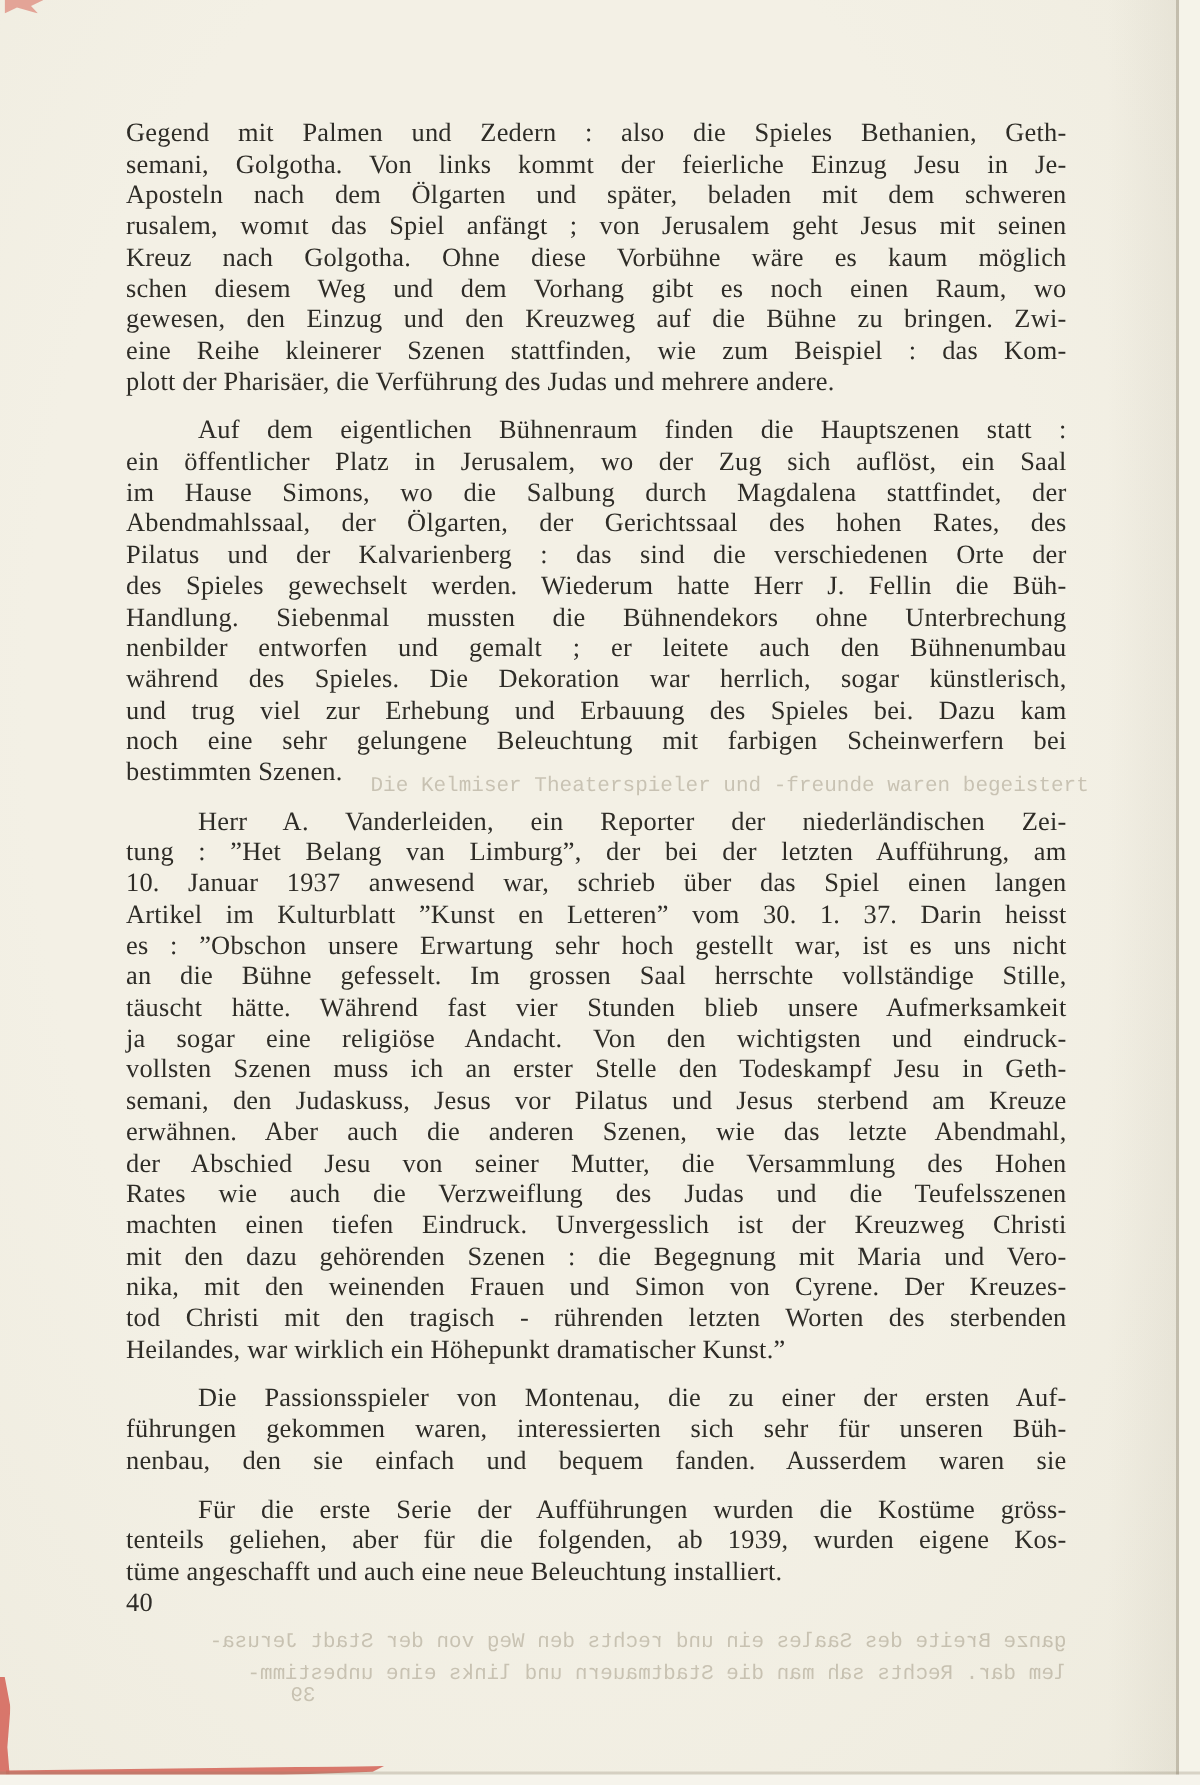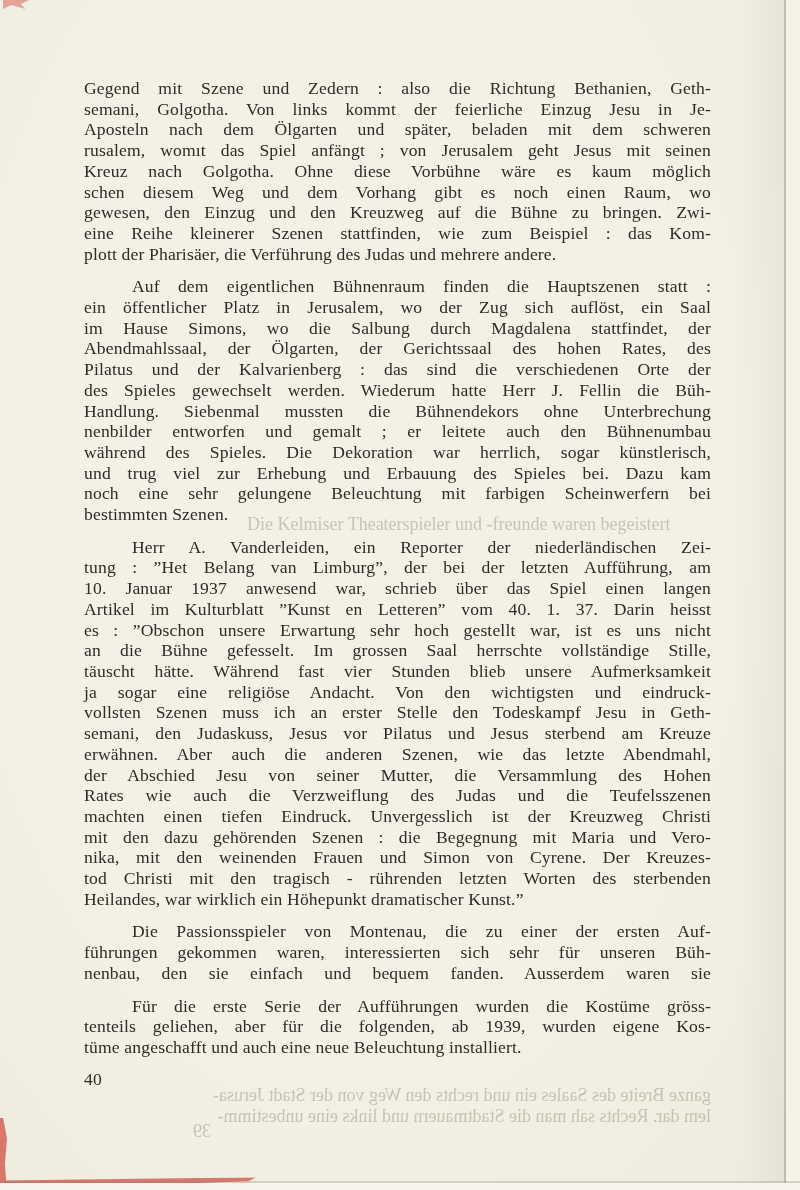--- a/index.html
+++ b/index.html
@@ -25,29 +25,30 @@
   }
   .para + .para { margin-top: 12px; }
   .line {
     text-align: justify;
     text-align-last: justify;
     text-justify: inter-word;
     white-space: nowrap;
   }
   .line.lastline { text-align-last: left; white-space: normal; }
   .line.firstline { padding-left: 48px; }
-  .page-number { margin-top: 11px; }
+  .page-number { margin-top: 0; }
   
   .bleed {
     position: absolute;
     color: rgba(104, 90, 62, 0.30);
-    font-size: 18px;
+    font-size: 14px;
     line-height: 20px;
     filter: blur(0.35px);
     white-space: nowrap;
+    font-family: Liberation Mono, monospace;
   }
   .bleed.mirrored { transform: scaleX(-1); }
   .bleed.full { left: 84px; width: 627px; text-align: left; }
   
   .red-mark { position: absolute; background: #d5695e; }
   .red-top-left {
     left: 3px; top: 0; width: 26px; height: 9px;
     background: #e0968a; opacity: 0.85;
     clip-path: polygon(0 0, 100% 0, 68% 45%, 86% 100%, 32% 55%, 0 100%);
   }
@@ -100,21 +101,21 @@
   <div class="bottom-edge-line"></div>
 
   <div class="bleed" style="left:247px; top:514px;">Die Kelmiser Theaterspieler und -freunde waren begeistert</div>
   <div class="bleed mirrored full" style="top:1085px;">ganze Breite des Saales ein und rechts den Weg von der Stadt Jerusa-</div>
   <div class="bleed mirrored full" style="top:1106px;">lem dar. Rechts sah man die Stadtmauern und links eine unbestimm-</div>
   <div class="bleed mirrored" style="left:172px; top:1121px; width:60px; text-align:center;">39</div>
 
   <div class="text-block">
     <div id="paragraphs">
         <div class="para">
-          <div class="line">Gegend mit Szene und Zedern : also die Richtung Bethanien, Geth-</div>
+          <div class="line">Gegend mit Palmen und Zedern : also die Spieles Bethanien, Geth-</div>
           <div class="line">semani, Golgotha. Von links kommt der feierliche Einzug Jesu in Je-</div>
           <div class="line">Aposteln nach dem Ölgarten und später, beladen mit dem schweren</div>
           <div class="line">rusalem, womıt das Spiel anfängt ; von Jerusalem geht Jesus mit seinen</div>
           <div class="line">Kreuz nach Golgotha. Ohne diese Vorbühne wäre es kaum möglich</div>
           <div class="line">schen diesem Weg und dem Vorhang gibt es noch einen Raum, wo</div>
           <div class="line">gewesen, den Einzug und den Kreuzweg auf die Bühne zu bringen. Zwi-</div>
           <div class="line">eine Reihe kleinerer Szenen stattfinden, wie zum Beispiel : das Kom-</div>
           <div class="line lastline">plott der Pharisäer, die Verführung des Judas und mehrere andere.</div>
         </div>
         <div class="para">
@@ -128,21 +129,21 @@
           <div class="line">nenbilder entworfen und gemalt ; er leitete auch den Bühnenumbau</div>
           <div class="line">während des Spieles. Die Dekoration war herrlich, sogar künstlerisch,</div>
           <div class="line">und trug viel zur Erhebung und Erbauung des Spieles bei. Dazu kam</div>
           <div class="line">noch eine sehr gelungene Beleuchtung mit farbigen Scheinwerfern bei</div>
           <div class="line lastline">bestimmten Szenen.</div>
         </div>
         <div class="para">
           <div class="line firstline">Herr A. Vanderleiden, ein Reporter der niederländischen Zei-</div>
           <div class="line">tung : ”Het Belang van Limburg”, der bei der letzten Aufführung, am</div>
           <div class="line">10. Januar 1937 anwesend war, schrieb über das Spiel einen langen</div>
-          <div class="line">Artikel im Kulturblatt ”Kunst en Letteren” vom 40. 1. 37. Darin heisst</div>
+          <div class="line">Artikel im Kulturblatt ”Kunst en Letteren” vom 30. 1. 37. Darin heisst</div>
           <div class="line">es : ”Obschon unsere Erwartung sehr hoch gestellt war, ist es uns nicht</div>
           <div class="line">an die Bühne gefesselt. Im grossen Saal herrschte vollständige Stille,</div>
           <div class="line">täuscht hätte. Während fast vier Stunden blieb unsere Aufmerksamkeit</div>
           <div class="line">ja sogar eine religiöse Andacht. Von den wichtigsten und eindruck-</div>
           <div class="line">vollsten Szenen muss ich an erster Stelle den Todeskampf Jesu in Geth-</div>
           <div class="line">semani, den Judaskuss, Jesus vor Pilatus und Jesus sterbend am Kreuze</div>
           <div class="line">erwähnen. Aber auch die anderen Szenen, wie das letzte Abendmahl,</div>
           <div class="line">der Abschied Jesu von seiner Mutter, die Versammlung des Hohen</div>
           <div class="line">Rates wie auch die Verzweiflung des Judas und die Teufelsszenen</div>
           <div class="line">machten einen tiefen Eindruck. Unvergesslich ist der Kreuzweg Christi</div>

